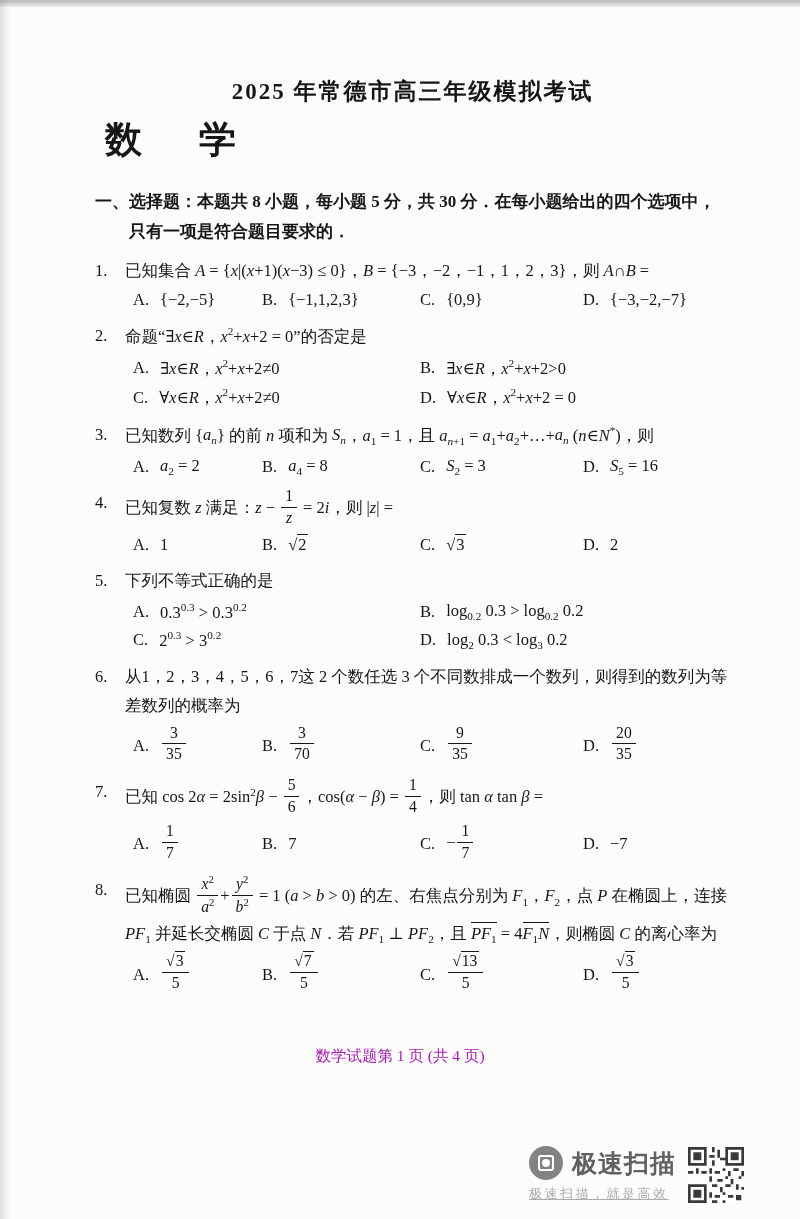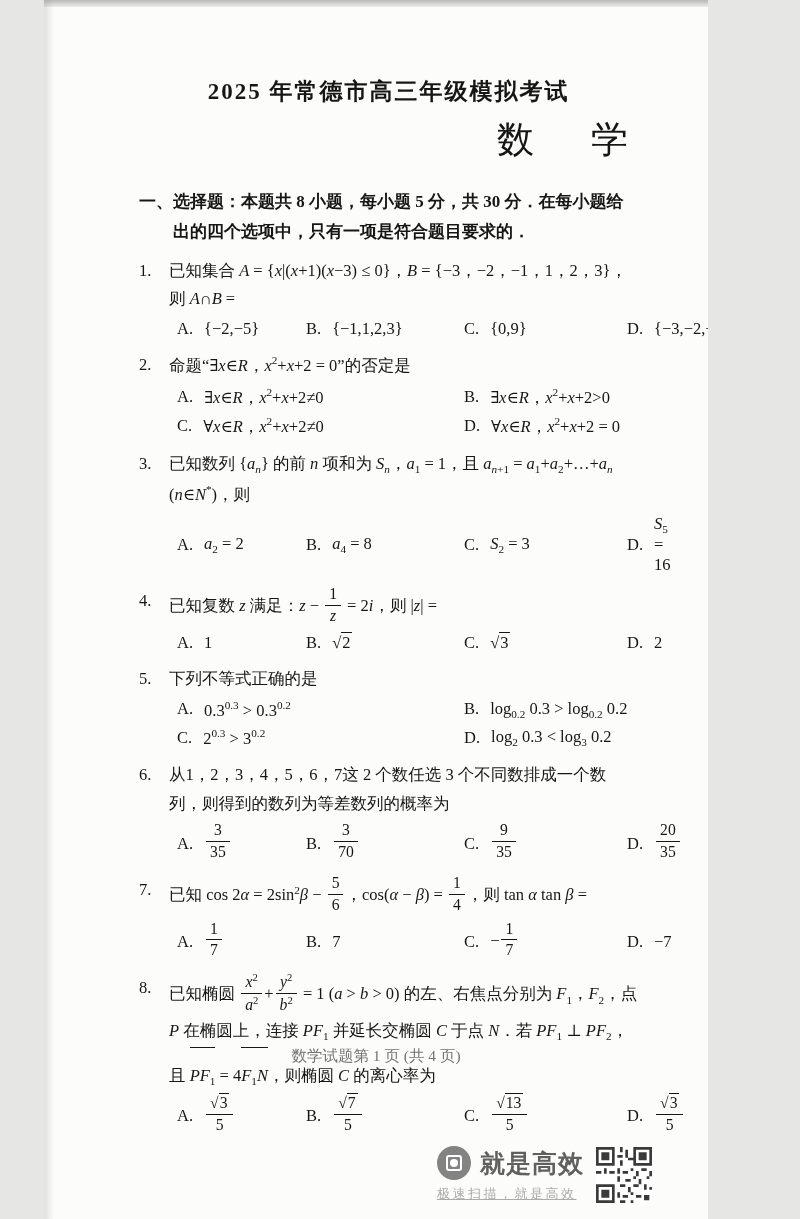--- a/index.html
+++ b/index.html
@@ -4,47 +4,46 @@
 <style>
   * { box-sizing: border-box; }
   html,body { margin:0; padding:0; }
   body {
     width:800px; height:1219px;
     background:#e6e6e4;
     font-family:"Liberation Serif","DejaVu Serif",serif;
   }
   .page {
     position:relative;
-    width:664px; height:1219px;
+    width:800px; height:1219px;
     background:#fcfcfa;
     color:#161616;
     overflow:hidden;
-    margin-left:44px;
   }
   .page::before {
     content:'';
     position:absolute; top:0; left:0; right:0; height:7px;
     background:linear-gradient(#b9b9b7,#ededeb);
   }
   .page::after {
     content:'';
     position:absolute; top:0; left:0; bottom:0; width:10px;
     background:linear-gradient(90deg, rgba(140,140,140,.25), rgba(140,140,140,0));
   }
   .content { padding:76px 70px 0 95px; }
 
   .title {
     margin:0 0 8px;
     font-size:23px; font-weight:bold;
     text-align:center; letter-spacing:2px;
   }
   .subject {
     margin:0 0 22px;
-    font-size:37px; font-weight:normal;
-    text-align:right; letter-spacing:10px; text-indent:10px;
+    font-size:37px; font-weight:bold;
+    text-align:left; letter-spacing:10px; text-indent:10px;
   }
 
   .sec {
     display:flex;
     font-weight:bold; font-size:17px; line-height:1.78;
     margin-bottom:9px;
   }
   .sec .num { flex:0 0 34px; }
   .sec .body { flex:1; }
 
@@ -73,25 +72,25 @@
     vertical-align:middle; text-align:center;
     line-height:1.2; font-size:.95em;
     position:relative; top:-2px; margin:0 2px;
   }
   .fr .n { border-bottom:1.4px solid #161616; padding:0 4px 1px; }
   .fr .d { padding:1px 4px 0; }
 
   .sq { white-space:nowrap; }
   .sq .r { border-top:1.4px solid #161616; padding:0 2px 0 1px; }
 
-  .ol { display:inline-block; border-top:1.3px solid #161616; padding-top:18px; line-height:1.2; }
+  .ol { display:inline-block; border-top:1.3px solid #161616; padding-top:1px; line-height:1.2; }
 
   .footer {
     position:absolute; left:0; right:0; bottom:152px;
-    text-align:center; font-size:15.5px; color:#737373;
+    text-align:center; font-size:15.5px; color:#a21caf;
   }
 
   .scanner {
     position:absolute; right:56px; bottom:16px;
     display:flex; align-items:center; gap:12px;
   }
   .brandcol { display:flex; flex-direction:column; }
   .brandrow { display:flex; align-items:center; gap:9px; }
   .scan-logo {
     width:34px; height:34px; border-radius:50%;
@@ -376,21 +375,21 @@
     </div>
 
   </div>
 
   <div class="footer">数学试题第 1 页  (共 4 页)</div>
 
   <div class="scanner">
     <div class="brandcol">
       <div class="brandrow">
         <span class="scan-logo"></span>
-        <span class="brand">就是高效</span>
+        <span class="brand">极速扫描</span>
       </div>
       <span class="slogan">极速扫描，就是高效</span>
     </div>
     <svg class="qr" viewBox="0 0 21 21" width="56" height="56">
       <rect width="21" height="21" fill="#ffffff"></rect>
       <path fill="#3a3a3a" fill-rule="evenodd" d="M0 0h7v7H0zM1 1v5h5V1zM2 2h3v3H2zM14 0h7v7h-7zM15 1v5h5V1zM16 2h3v3h-3zM0 14h7v7H0zM1 15v5h5v-5zM2 16h3v3H2zM9 0h1v2H9zM11 1h1v3h-1zM8 3h2v1H8zM12 4h2v1h-2zM9 5h1v2H9zM0 9h2v1H0zM3 8h1v2H3zM5 9h2v1H5zM8 8h1v2H8zM10 9h2v1h-2zM13 8h1v1h-1zM15 9h1v2h-1zM17 8h2v1h-2zM20 9h1v2h-1zM8 11h1v2H8zM11 12h2v1h-2zM14 11h1v1h-1zM16 12h1v2h-1zM19 11h1v1h-1zM9 14h2v1H9zM12 15h1v2h-1zM14 14h2v1h-2zM18 14h1v2h-1zM20 15h1v1h-1zM8 17h1v2H8zM10 18h2v1h-2zM13 17h1v1h-1zM15 18h2v1h-2zM18 18h2v2h-2zM9 20h2v1H9zM13 20h1v1h-1z"></path>
     </svg>
   </div>
 </div>
 

